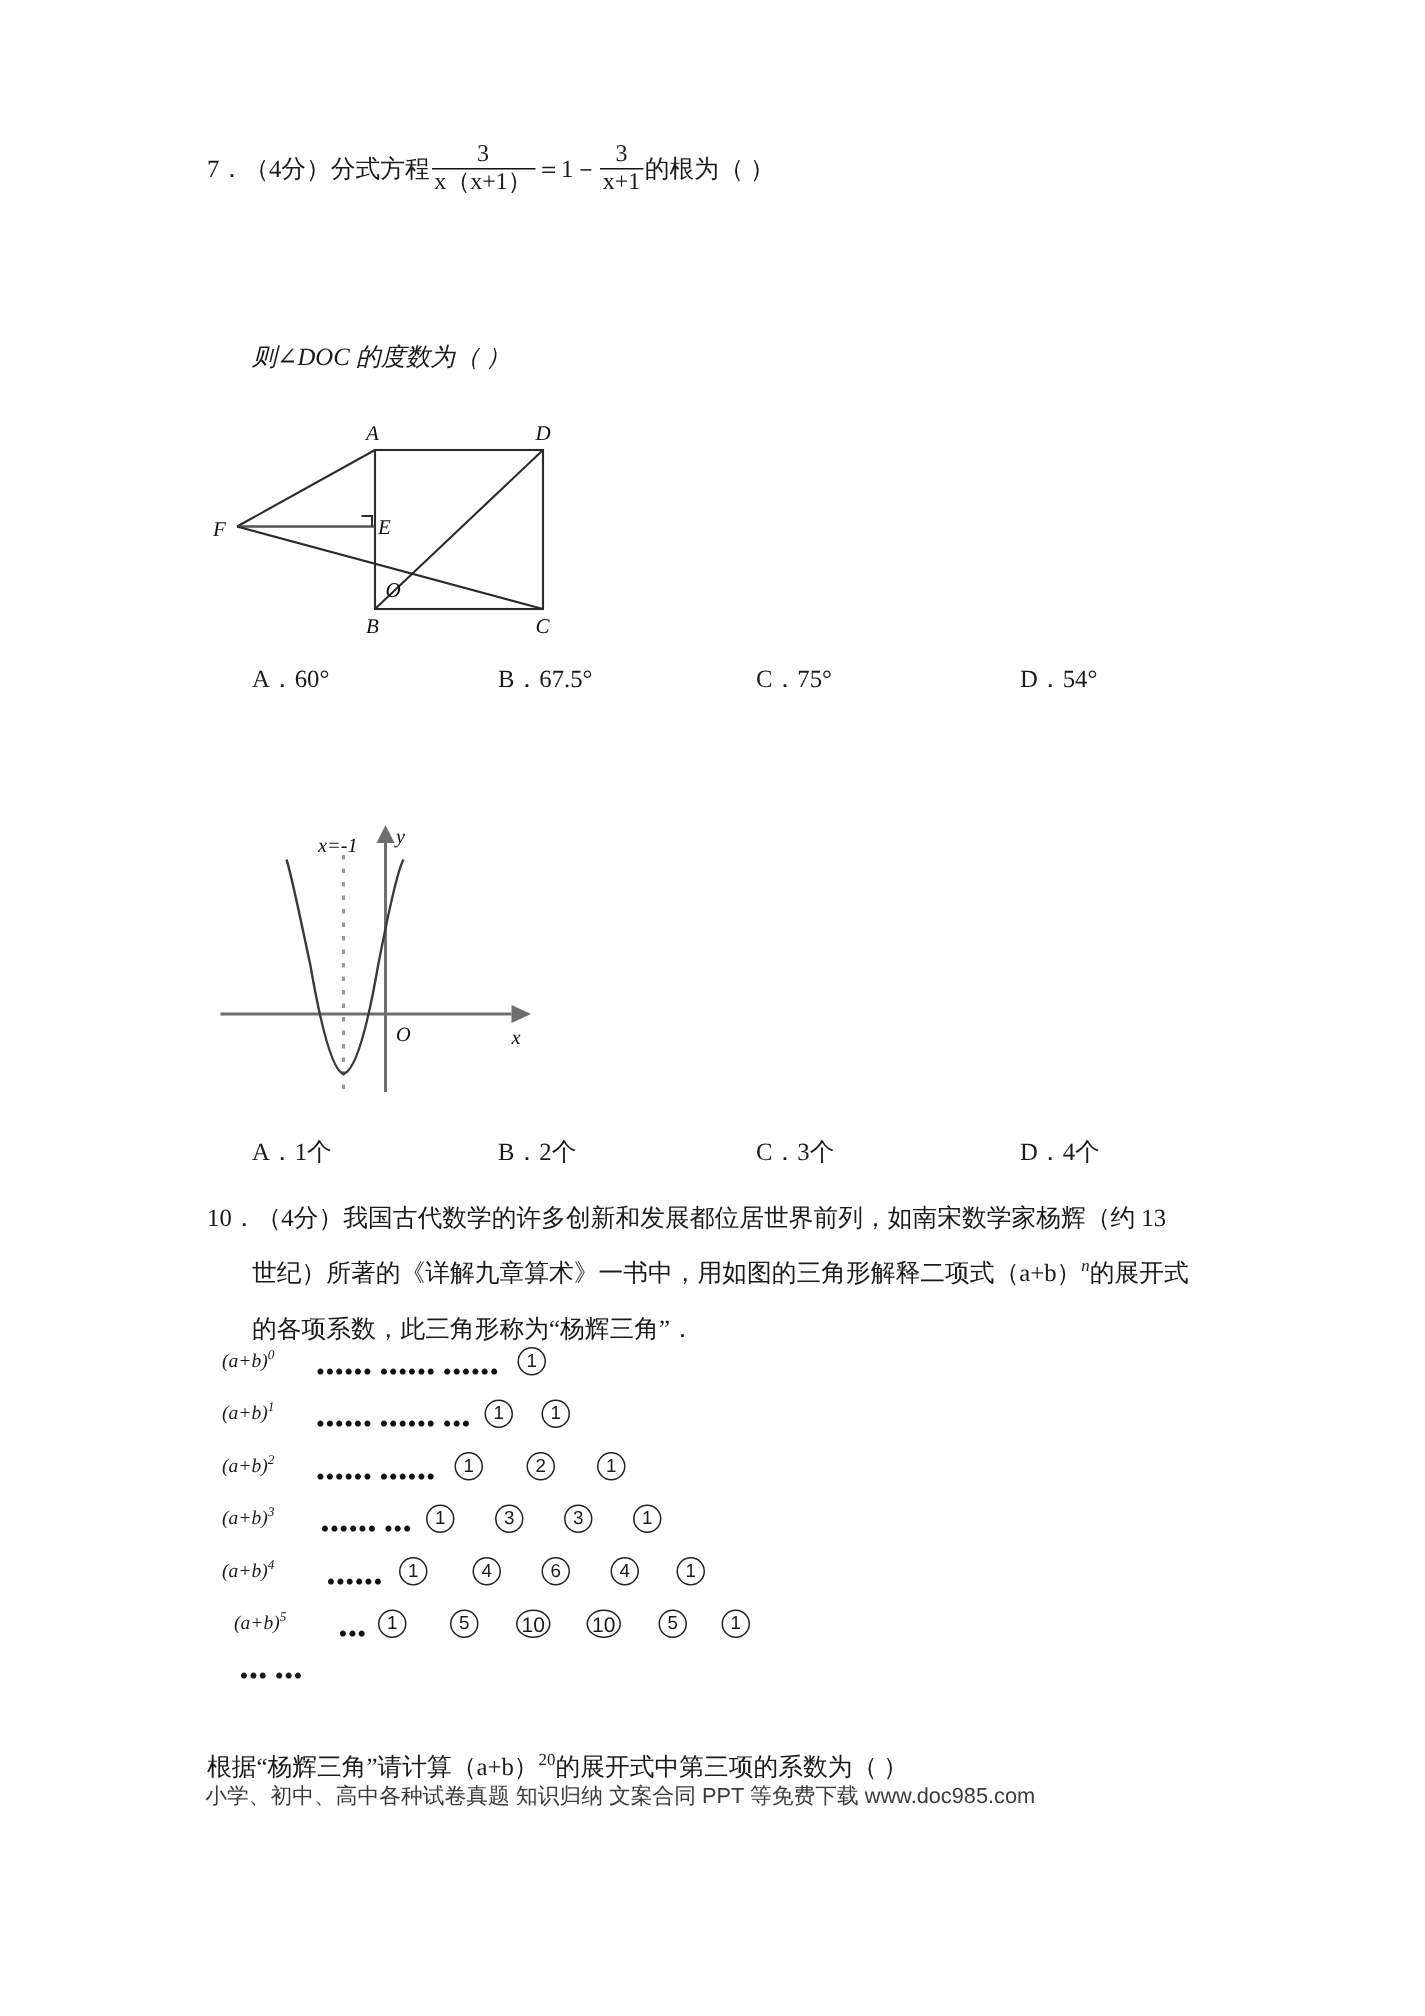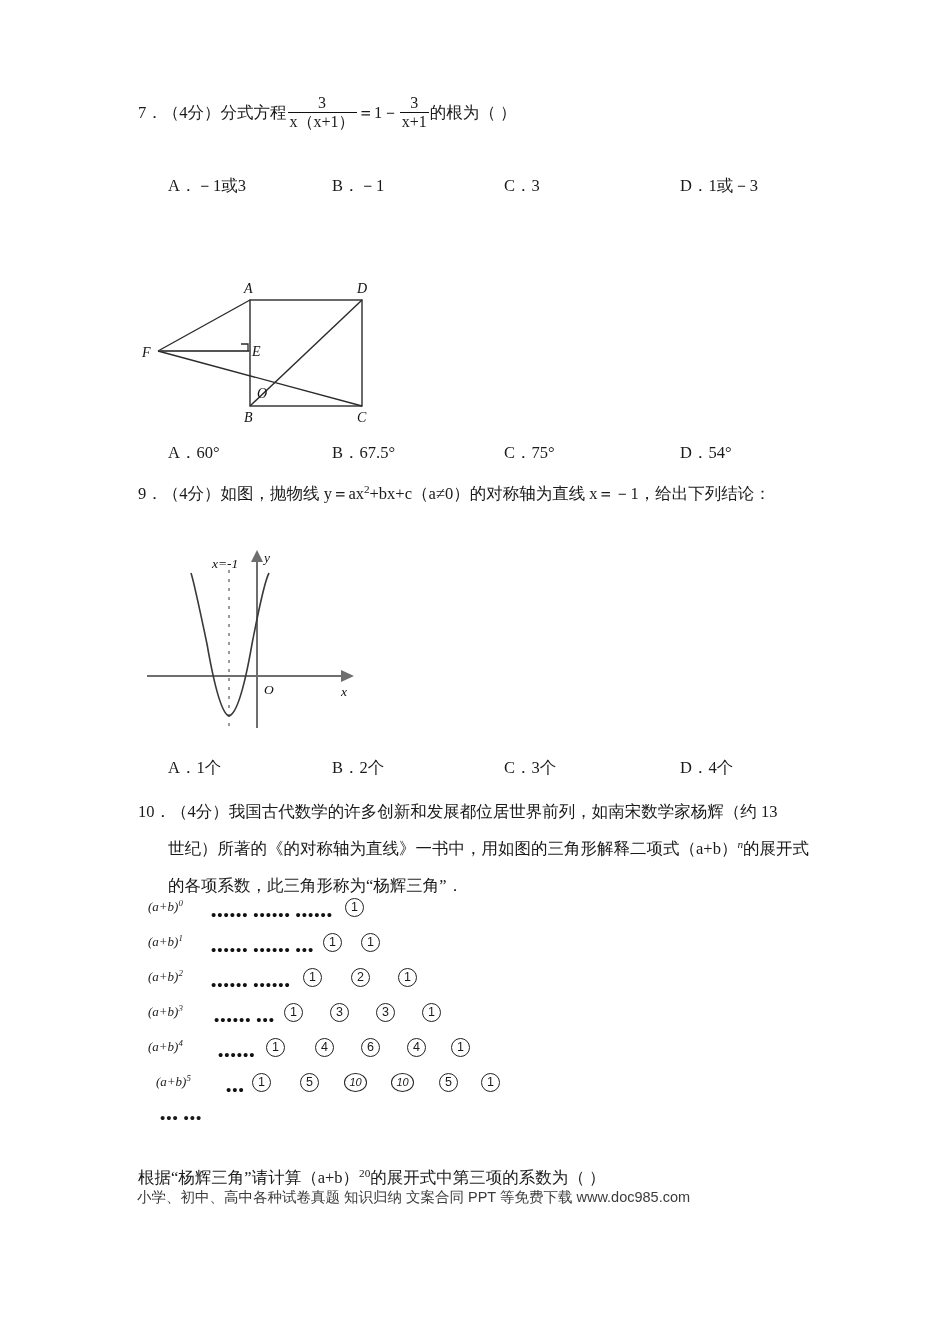--- a/index.html
+++ b/index.html
@@ -75,21 +75,21 @@
     justify-content: center;
     width: 19px; height: 19px;
     border: 1.3px solid #222;
     border-radius: 50%;
     font-size: 12.5px;
     line-height: 1;
     font-family: "Liberation Sans", sans-serif;
     vertical-align: -3px;
     font-style: normal;
   }
-  .circ.wide { width: 23px; height: 19px; border-radius: 50%; font-size: 11px; font-style: italic; }
+  .circ.wide { width: 23px; height: 19px; border-radius: 50%; font-size: 14px; }
 
   
   .fig { position: absolute; }
 
   
   #pascal-figure { position: absolute; left: 148px; top: 896px; width: 420px; }
   .p-row { position: relative; height: 35px; }
   .p-label {
     position: absolute;
     left: 0; top: 3px;
@@ -131,28 +131,25 @@
 <body>
 
 <div class="page">
 
   <div class="q-block" style="top:96px;">
     <div class="q-line">
       <span class="q-num">7．</span><span>（4分）</span><span>分式方程</span><span class="frac"><span class="num">3</span><span class="den">x（x+1）</span></span><span>＝1－</span><span class="frac"><span class="num">3</span><span class="den">x+1</span></span><span>的根为（      ）</span>
     </div>
   </div>
 
-  <div class="opts" style="top:175px;">
-    <span class="opt o1"><span>A．</span><span>－1或3</span></span>
-    <span class="opt o2"><span>B．</span><span>－1</span></span>
-    <span class="opt o3"><span>C．</span><span>3</span></span>
-    <span class="opt o4"><span>D．</span><span>1或－3</span></span>
-  </div>
 
   <div class="q-block" style="top:212px;">
+    <div class="q-line" style="margin-top:14px;margin-left:30px;">
+      <span class="it">则∠DOC 的度数为（      ）</span>
+    </div>
   </div>
 
   <div class="fig" style="left:140px;top:278px;width:250px;height:148px;">
     <svg width="250" height="148" viewBox="0 0 250 148" xmlns="http://www.w3.org/2000/svg">
 
       <rect x="110" y="22" width="112" height="106" fill="none" stroke="#2b2b2b" stroke-width="1.4"></rect>
 
       <line x1="18" y1="73" x2="110" y2="22" stroke="#2b2b2b" stroke-width="1.4"></line>
 
       <line x1="18" y1="73" x2="110" y2="73" stroke="#555" stroke-width="1.8"></line>
@@ -174,23 +171,20 @@
   </div>
 
   <div class="opts" style="top:442px;">
     <span class="opt o1"><span>A．</span><span>60°</span></span>
     <span class="opt o2"><span>B．</span><span>67.5°</span></span>
     <span class="opt o3"><span>C．</span><span>75°</span></span>
     <span class="opt o4"><span>D．</span><span>54°</span></span>
   </div>
 
   <div class="q-block" style="top:482px;">
-    <div class="q-line">
-      <span class="q-num">9．</span><span>（4分）</span><span>如图，抛物线 y＝ax</span><sup>2</sup><span>+bx+c（a≠0）的对称轴为直线 x＝－1，给出下列结论：</span>
-    </div>
   </div>
 
   <div class="fig" style="left:145px;top:548px;width:215px;height:195px;">
     <svg width="215" height="195" viewBox="0 0 215 195" xmlns="http://www.w3.org/2000/svg">
 
       <line x1="2" y1="128" x2="196" y2="128" stroke="#6e6e6e" stroke-width="2"></line>
       <polygon points="196,122 209,128 196,134" fill="#6e6e6e"></polygon>
 
       <line x1="112" y1="180" x2="112" y2="14" stroke="#6e6e6e" stroke-width="2"></line>
       <polygon points="106,14 112,2 118,14" fill="#6e6e6e"></polygon>
@@ -211,21 +205,21 @@
     <span class="opt o2"><span>B．</span><span>2个</span></span>
     <span class="opt o3"><span>C．</span><span>3个</span></span>
     <span class="opt o4"><span>D．</span><span>4个</span></span>
   </div>
 
   <div class="q-block" style="top:800px;">
     <div class="q-line">
       <span class="q-num">10．</span><span>（4分）</span><span>我国古代数学的许多创新和发展都位居世界前列，如南宋数学家杨辉（约 13</span>
     </div>
     <div class="q-line" style="margin-top:13px;margin-left:30px;">
-      <span>世纪）所著的《的对称轴为直线》一书中，用如图的三角形解释二项式（a+b）</span><sup class="it">n</sup><span>的展开式</span>
+      <span>世纪）所著的《详解九章算术》一书中，用如图的三角形解释二项式（a+b）</span><sup class="it">n</sup><span>的展开式</span>
     </div>
     <div class="q-line" style="margin-top:13px;margin-left:30px;">
       <span>的各项系数，此三角形称为“杨辉三角”．</span>
     </div>
   </div>
 
   <div id="pascal-figure">
 
     <div class="p-row">
       <span class="p-label"><span>(a+b)</span><sup>0</sup></span>

